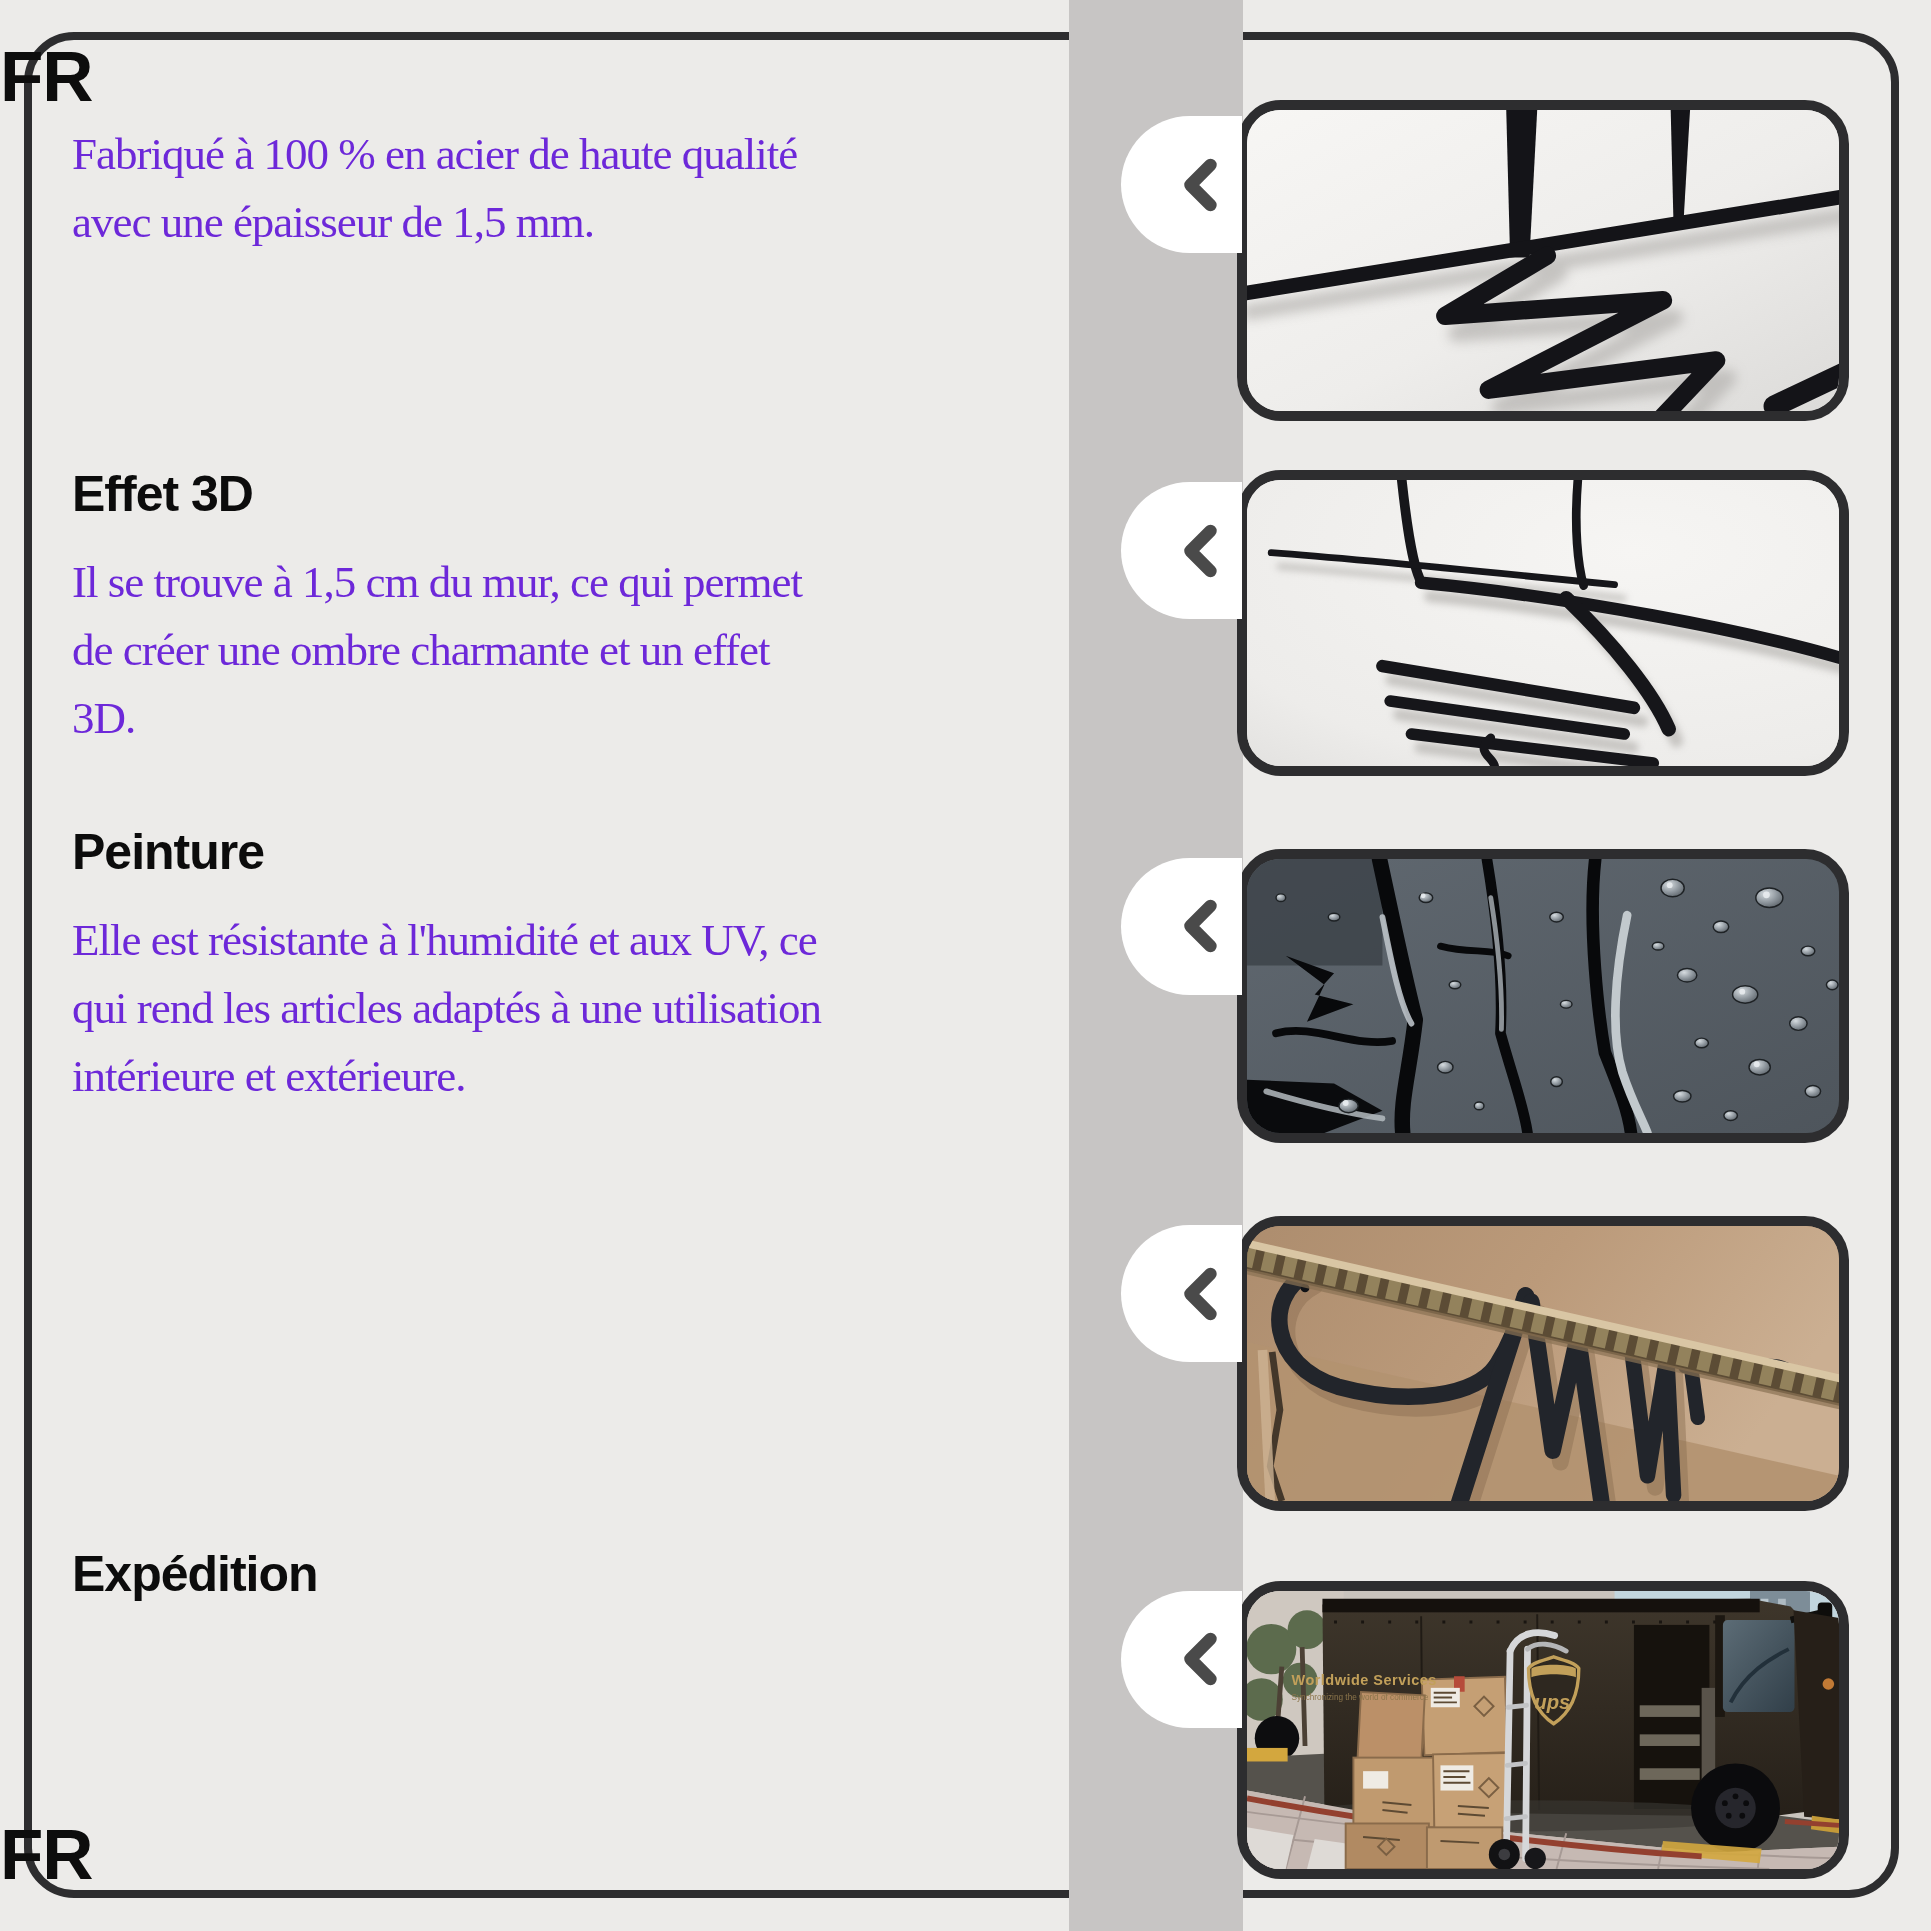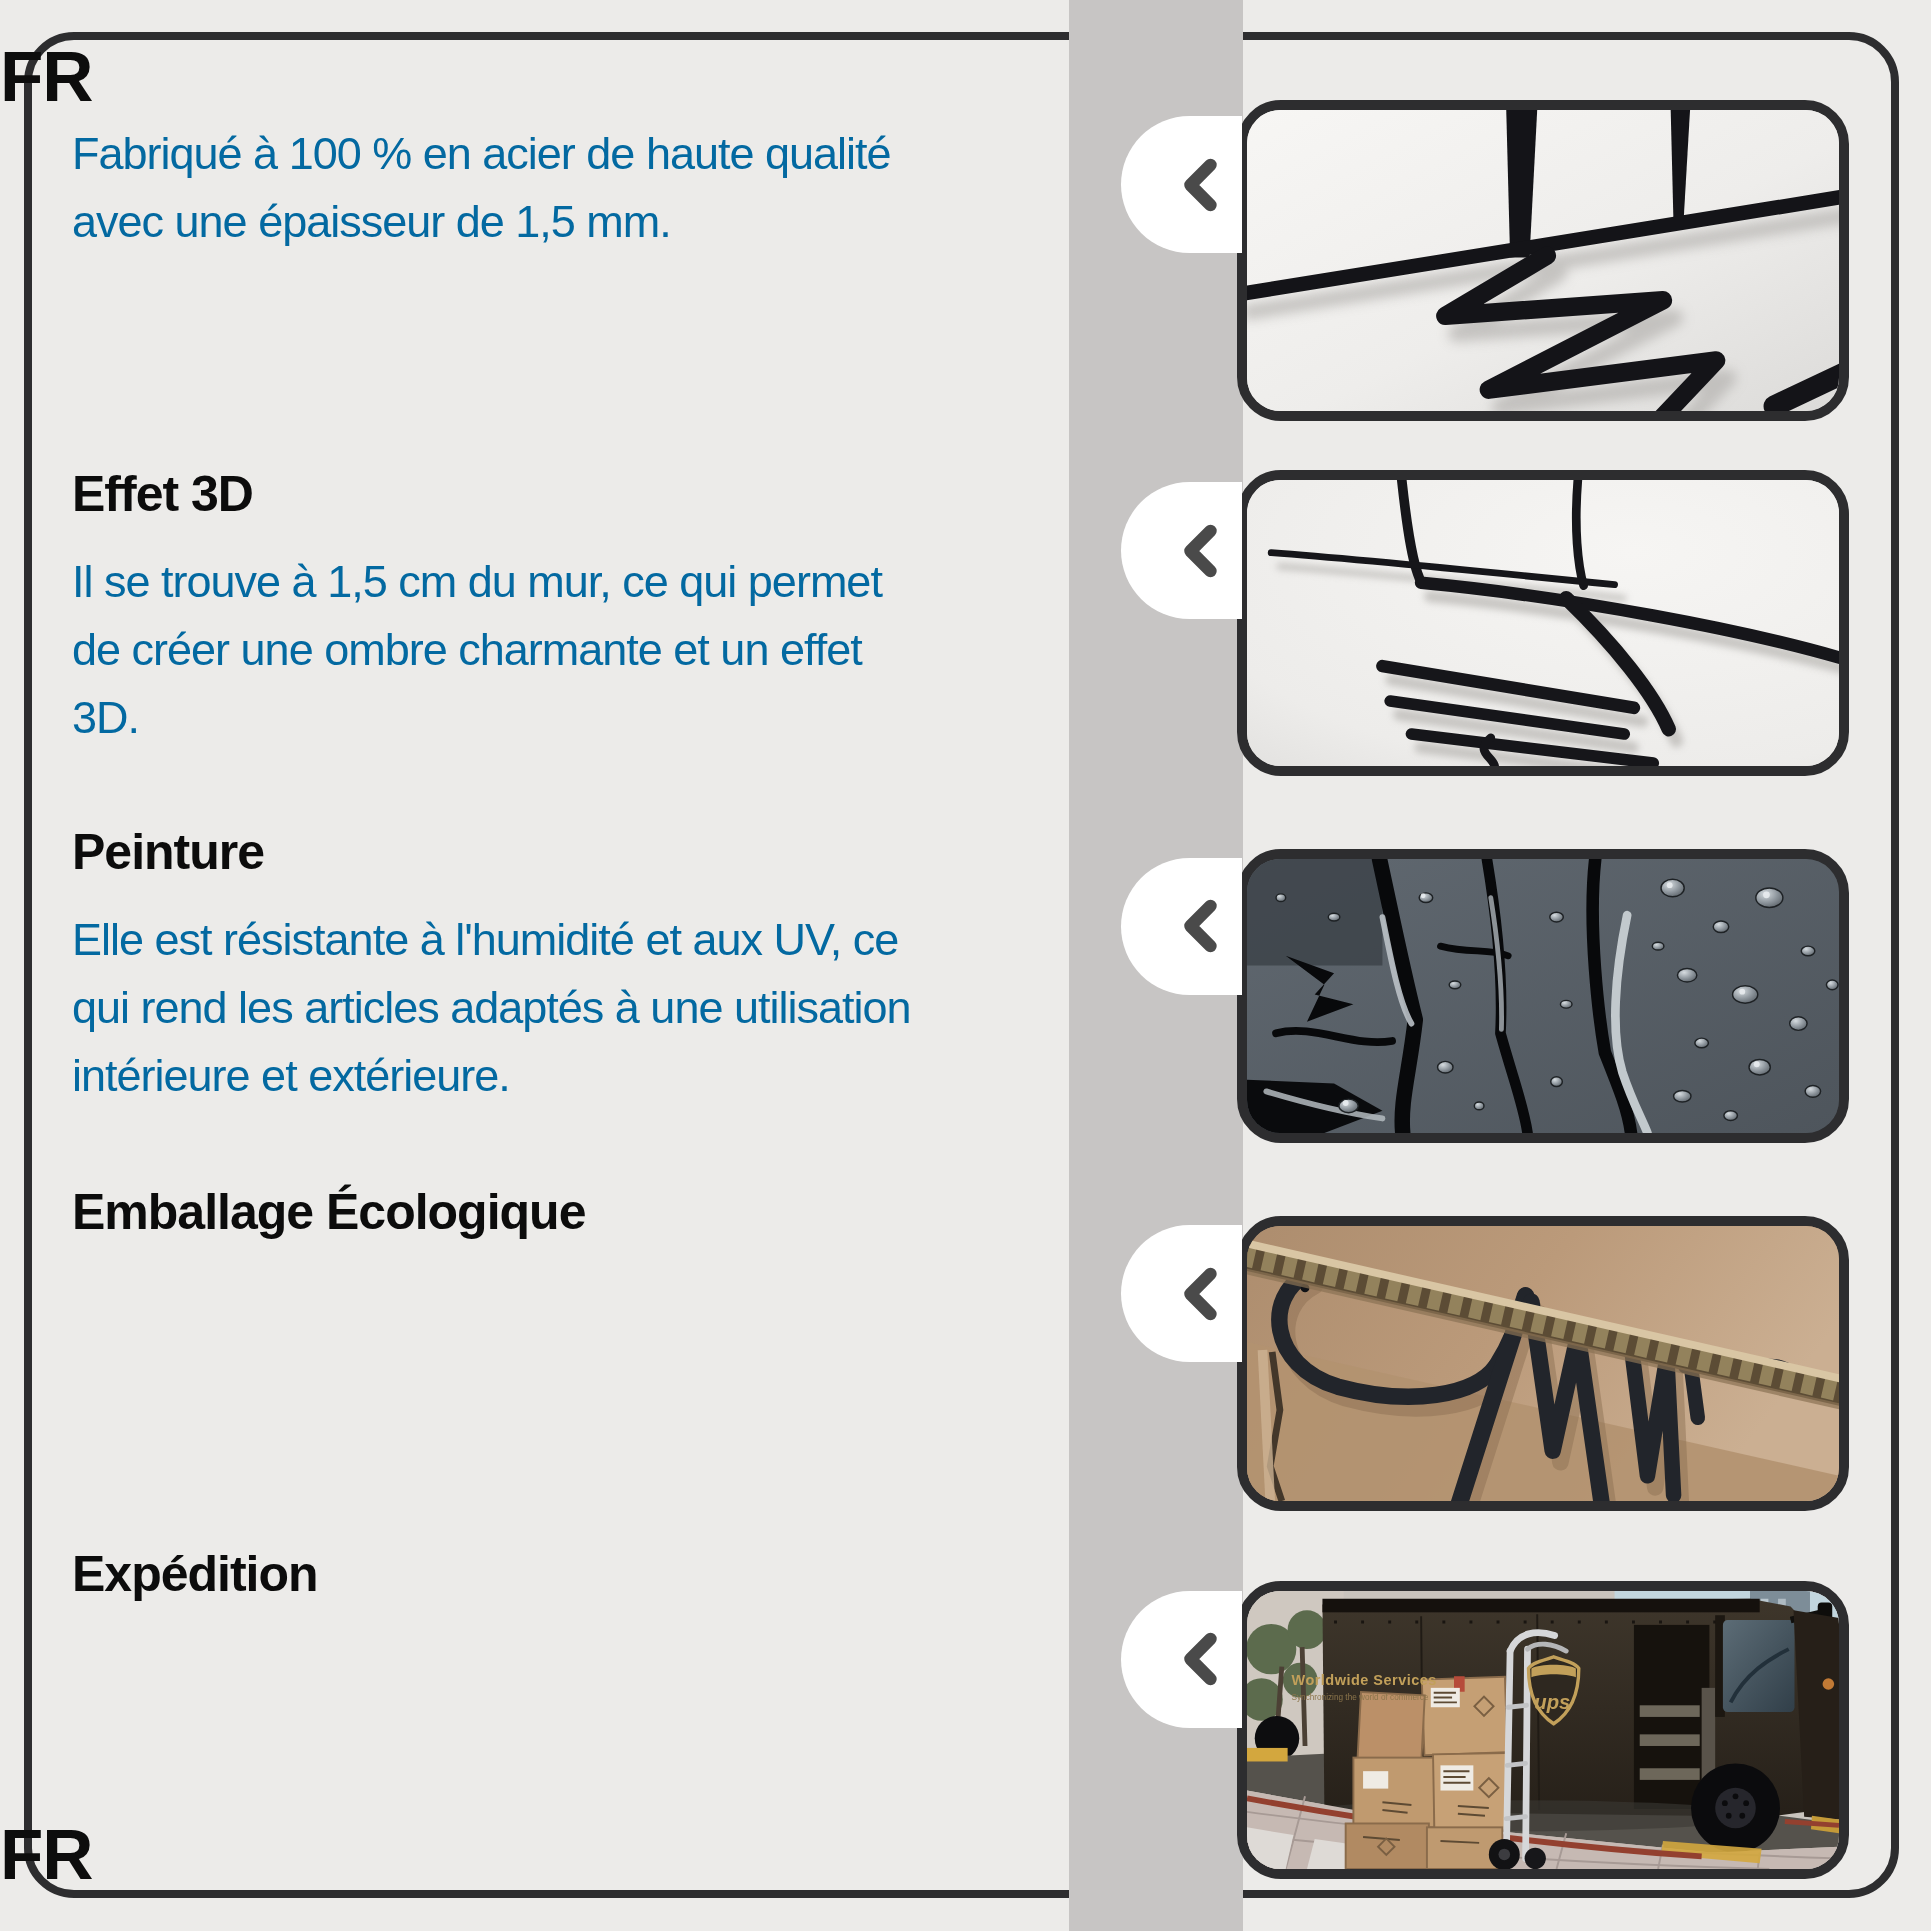--- a/index.html
+++ b/index.html
@@ -29,22 +29,22 @@
   .section:nth-of-type(1){top:97px;}
   .section:nth-of-type(2){top:463px;}
   .section:nth-of-type(3){top:821px;}
   .section:nth-of-type(4){top:1181px;}
   .section:nth-of-type(5){top:1543px;}
   .section h2{
     margin:0;font-size:50px;font-weight:700;color:#0C0C0C;
     letter-spacing:-1px;line-height:62px;
   }
   .section p{
-    margin:23px 0 0 0;font-size:45px;color:#0369a1;line-height:68px;
-    letter-spacing:-1px;white-space:pre-line;
+    margin:23px 0 0 0;font-size:45px;color:#6d28d9;line-height:68px;
+    letter-spacing:-1px;white-space:pre-line;font-family:Liberation Serif, serif;
   }
   .photo-col{position:absolute;left:0;top:0;width:1931px;height:1931px;z-index:4;pointer-events:none;}
   .img-card{
     position:absolute;left:1237px;width:612px;box-sizing:border-box;
     border:10.6px solid #2D2D2F;border-radius:44px;pointer-events:auto;
   }
   .img-card .ph{
     position:absolute;left:0;top:0;width:100%;height:100%;
     border-radius:33px;overflow:hidden;
   }
@@ -84,21 +84,20 @@
 de créer une ombre charmante et un effet
 3D.</p>
   </div>
   <div class="section">
     <h2>Peinture</h2>
     <p>Elle est résistante à l'humidité et aux UV, ce
 qui rend les articles adaptés à une utilisation
 intérieure et extérieure.</p>
   </div>
   <div class="section">
-    <h2>Emballage Écologique</h2>
   </div>
   <div class="section">
     <h2>Expédition</h2>
   </div>
 </div>
 
 <div class="photo-col">
 
   <figure class="img-card c1" style="margin:0">
     <div class="ph">

